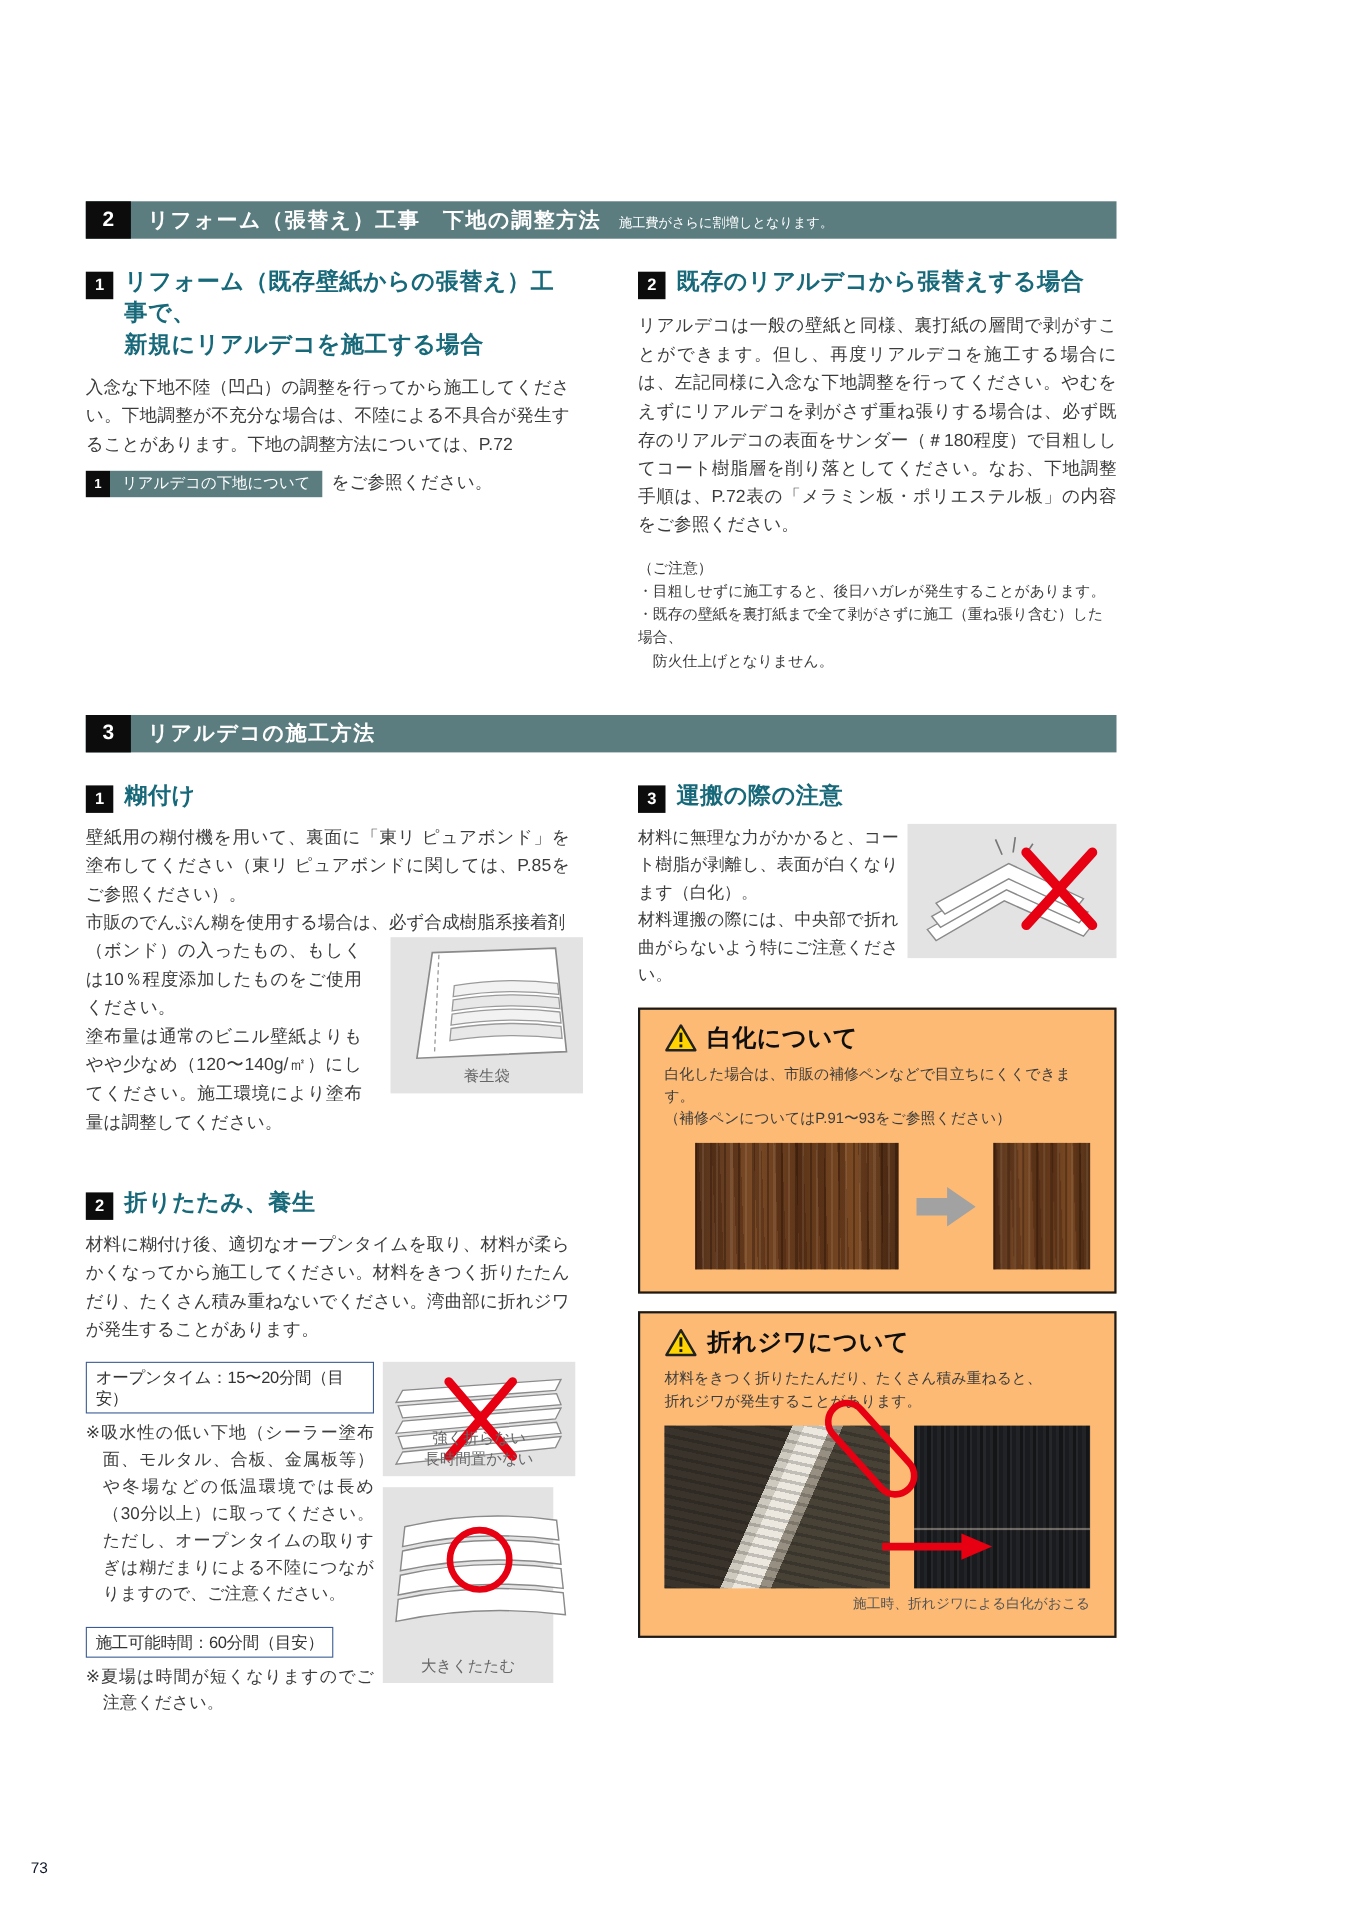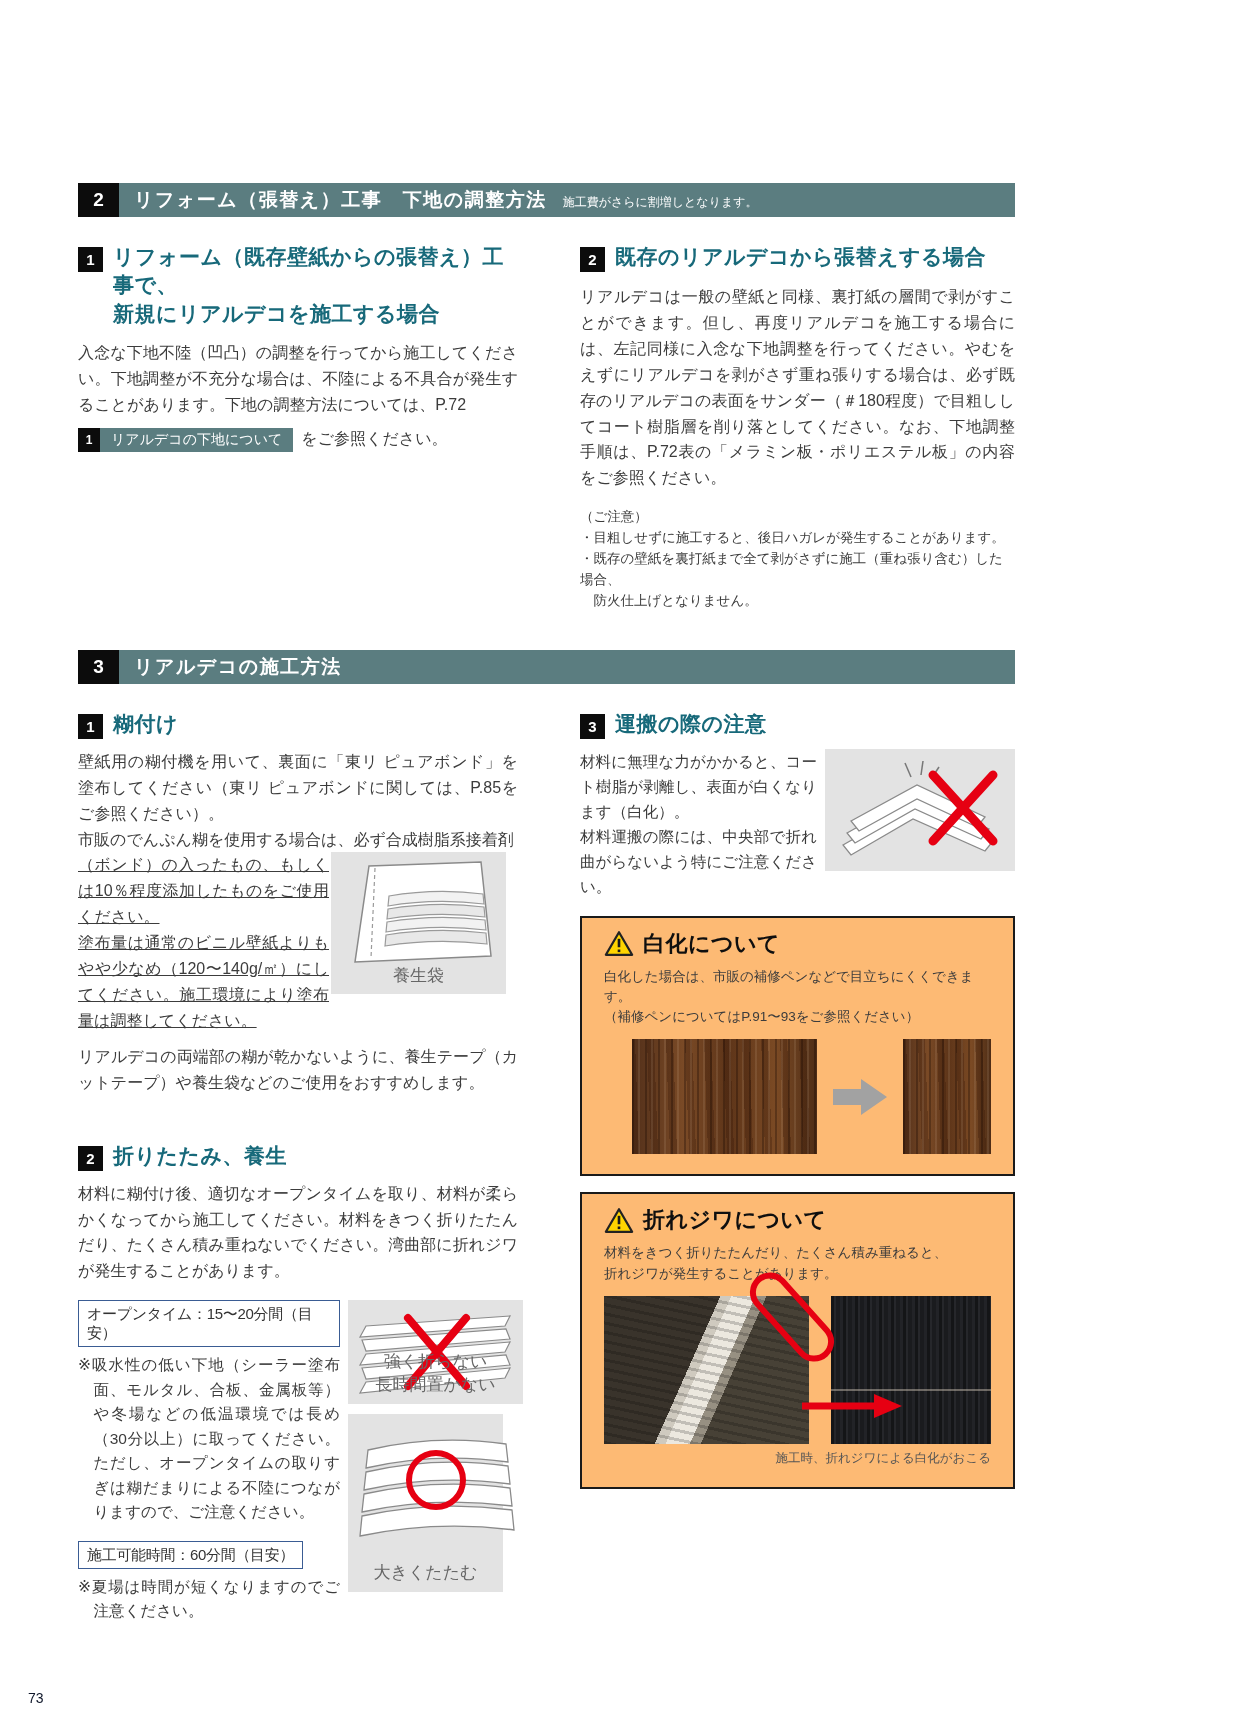--- a/index.html
+++ b/index.html
@@ -28,24 +28,24 @@
   .refline { margin-top:10px; display:flex; align-items:center; gap:8px; font-size:16px; color:#3c3c3c; }
   .ref-badge { display:inline-flex; align-items:stretch; }
   .ref-num { width:22px; background:#0c0c0c; color:#fff; font-size:12px; font-weight:bold; display:flex; align-items:center; justify-content:center; }
   .ref-label { background:#5b7d80; color:#fff; font-size:14px; padding:3px 11px; display:flex; align-items:center; }
 
   .notes { margin-top:16px; }
   .notes div { font-size:13.5px; line-height:1.55; color:#3c3c3c; }
 
   
   .fig { background:#e3e3e3; position:relative; }
-  .fig-cap { position:absolute; bottom:7px; left:0; right:0; text-align:center; font-size:17px; color:#666; line-height:1.35; }
-
-  
-  .paste-row { display:flex; gap:2px; margin-top:0;text-decoration:underline; }
+  .fig-cap { position:absolute; bottom:7px; left:0; right:0; text-align:center; font-size:14px; color:#666; line-height:1.35; }
+
+  
+  .paste-row { display:flex; gap:26px; margin-top:0; }
   .paste-row .txt { width:251px; flex:0 0 251px; }
   .fig-bag { width:175px; height:142px; flex:0 0 175px; }
 
   
   .fold-row { display:flex; gap:8px; margin-top:16px; }
   .fold-left { width:262px; flex:0 0 262px; }
   .keybox { display:inline-block; border:1px solid #3a5c93; padding:4px 8px 3px; font-size:15px; color:#333; letter-spacing:-0.3px; }
   .hang { font-size:15.5px; line-height:1.58; color:#3c3c3c; padding-left:1em; text-indent:-1em; margin-top:6px; text-align:justify; }
   .fold-figs { display:flex; flex-direction:column; gap:10px; width:175px; }
   .fig-foldx { width:175px; height:104px;text-decoration:underline; }
@@ -155,21 +155,20 @@
               <path d="M38,14 L150,10 L160,104 L24,110 Z" fill="#ffffff" stroke="#8a8a8a" stroke-width="1.5"></path>
               <path d="M44,16 L40,106" fill="none" stroke="#9a9a9a" stroke-width="1.2" stroke-dasharray="4 3"></path>
               <path d="M58,44 Q105,36 152,42 L153,52 Q104,46 57,54 Z" fill="#f2f2f2" stroke="#9a9a9a" stroke-width="1.2"></path>
               <path d="M57,57 Q105,49 153,55 L154,65 Q104,59 56,67 Z" fill="#e8e8e8" stroke="#9a9a9a" stroke-width="1.2"></path>
               <path d="M56,70 Q105,62 154,68 L155,78 Q104,72 55,80 Z" fill="#f2f2f2" stroke="#9a9a9a" stroke-width="1.2"></path>
               <path d="M55,83 Q105,75 155,81 L156,92 Q104,86 54,94 Z" fill="#e8e8e8" stroke="#9a9a9a" stroke-width="1.2"></path>
             </svg>
             <div class="fig-cap">養生袋</div>
           </div>
         </div>
-        <p class="body" style="margin-top:10px">リアルデコの両端部の糊が乾かないように、養生テープ（カットテープ）や養生袋などのご使用をおすすめします。</p>
 
         <div class="sub-h" style="margin-top:46px">
           <span class="badge">2</span>
           <span class="sub-h-text">折りたたみ、養生</span>
         </div>
         <p class="body" style="margin-top:10px">材料に糊付け後、適切なオープンタイムを取り、材料が柔らかくなってから施工してください。材料をきつく折りたたんだり、たくさん積み重ねないでください。湾曲部に折れジワが発生することがあります。</p>
 
         <div class="fold-row">
           <div class="fold-left">
             <span class="keybox">オープンタイム：15〜20分間（目安）</span>

